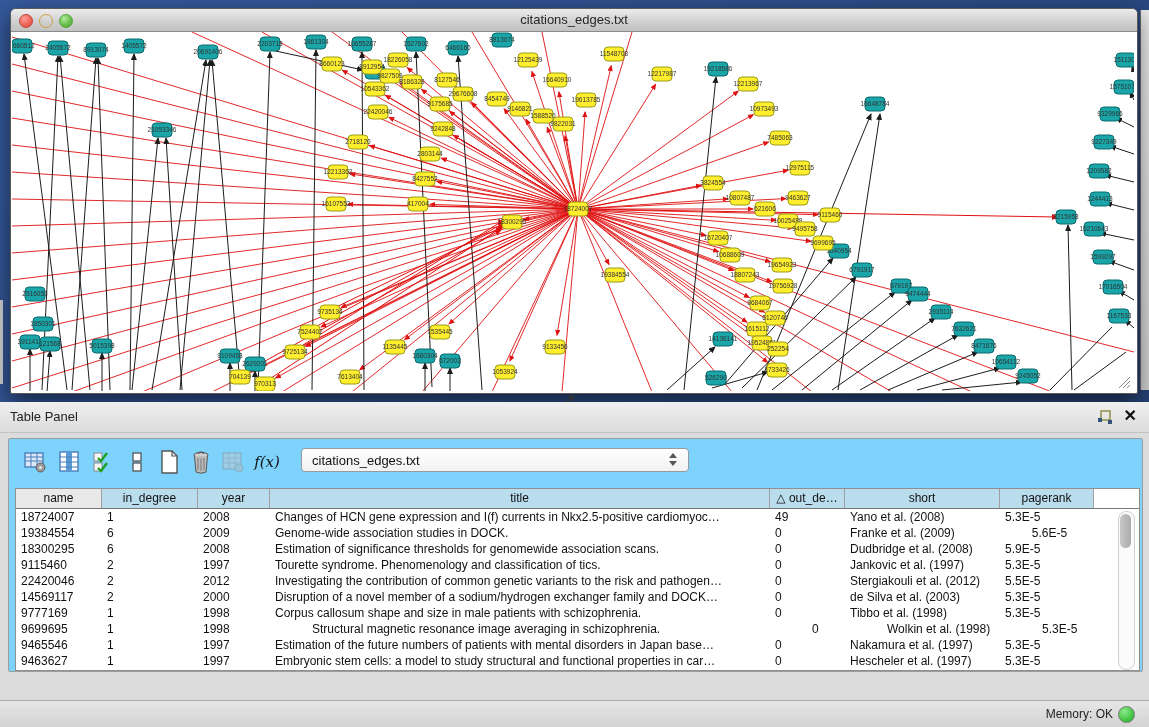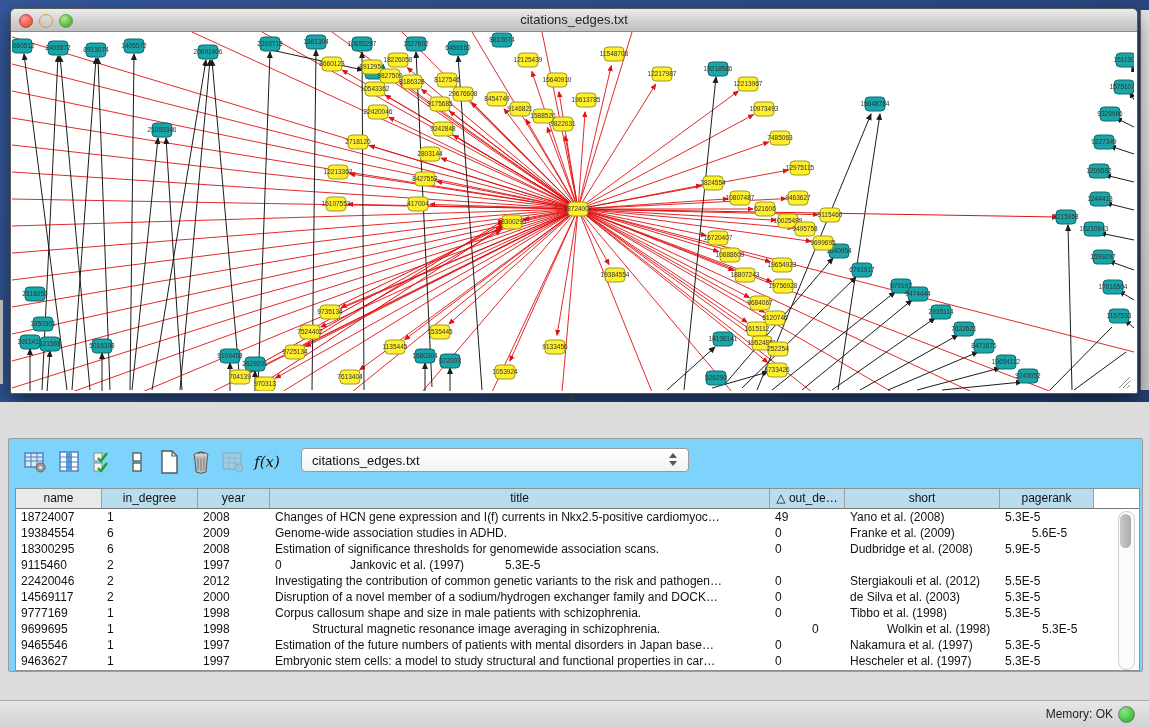--- a/index.html
+++ b/index.html
@@ -701,20 +701,29 @@
       <path d="M2,13 L13,2 M6,13 L13,6 M10,13 L13,10" stroke="#8a8a8a" stroke-width="1" fill="none"></path>
     </svg>
   </div>
 </div>
 
 <svg id="pane-cursor" viewBox="0 0 12 12">
   <path d="M1,11 L10,2 M10,2 l-5,0 M10,2 l0,5" stroke="#333" stroke-width="1.6" fill="none"></path>
 </svg>
 
 <div id="table-panel">
+  <div id="tp-header">
+    <div id="tp-title">Table Panel</div>
+    <svg id="tp-float" viewBox="0 0 16 16">
+      <rect x="4" y="2" width="9" height="9" fill="none" stroke="#8a8a3a" stroke-width="1.4"></rect>
+      <rect x="1" y="9" width="4" height="4" fill="#33527e"></rect>
+      <rect x="11" y="11" width="4" height="4" fill="#33527e"></rect>
+    </svg>
+    <div id="tp-close">✕</div>
+  </div>
 
   <div id="tp-inset">
     <div id="tp-toolbar">
       <div class="tbtn" style="left:12px">
         <svg width="24" height="24" viewBox="0 0 24 24">
           <rect x="2" y="3" width="18" height="14" fill="#dbe9f7" stroke="#4a7ebb" stroke-width="1.4"></rect>
           <path d="M2,7 H20 M2,11 H20 M8,3 V17 M14,3 V17" stroke="#4a7ebb" stroke-width="1"></path>
           <circle cx="17.5" cy="17.5" r="4.5" fill="#9a9a9a" stroke="#5f5f5f"></circle>
           <circle cx="17.5" cy="17.5" r="1.6" fill="#e8e8e8"></circle>
         </svg>
@@ -791,38 +800,39 @@
             <div class="cell" style="width: 72px;">2008</div>
             <div class="cell" style="width: 500px;">Changes of HCN gene expression and I(f) currents in Nkx2.5-positive cardiomyoc…</div>
             <div class="cell" style="width: 75px;">49</div>
             <div class="cell" style="width: 155px;">Yano et al. (2008)</div>
             <div class="cell" style="width: 94px;">5.3E-5</div>
           </div>
           <div class="data-row">
             <div class="cell" style="width: 86px;">19384554</div>
             <div class="cell" style="width: 96px;">6</div>
             <div class="cell" style="width: 72px;">2009</div>
-            <div class="cell" style="width: 500px;">Genome-wide association studies in ADHD.</div>
+            <div class="cell" style="width: 500px;">Genome-wide association studies in DOCK.</div>
             <div class="cell" style="width: 75px;">0</div>
             <div class="cell" style="width: 155px;">Franke et al. (2009)</div>
             <div class="cell" style="width: 94px; text-align: center;">5.6E-5</div>
           </div>
           <div class="data-row">
             <div class="cell" style="width: 86px;">18300295</div>
             <div class="cell" style="width: 96px;">6</div>
             <div class="cell" style="width: 72px;">2008</div>
             <div class="cell" style="width: 500px;">Estimation of significance thresholds for genomewide association scans.</div>
             <div class="cell" style="width: 75px;">0</div>
             <div class="cell" style="width: 155px;">Dudbridge et al. (2008)</div>
             <div class="cell" style="width: 94px;">5.9E-5</div>
           </div>
           <div class="data-row">
             <div class="cell" style="width: 86px;">9115460</div>
             <div class="cell" style="width: 96px;">2</div>
             <div class="cell" style="width: 72px;">1997</div>
+            <div class="cell" style="width: 500px;">Tourette syndrome. Phenomenology and classification of tics.</div>
             <div class="cell" style="width: 75px;">0</div>
             <div class="cell" style="width: 155px;">Jankovic et al. (1997)</div>
             <div class="cell" style="width: 94px;">5.3E-5</div>
           </div>
           <div class="data-row">
             <div class="cell" style="width: 86px;">22420046</div>
             <div class="cell" style="width: 96px;">2</div>
             <div class="cell" style="width: 72px;">2012</div>
             <div class="cell" style="width: 500px;">Investigating the contribution of common genetic variants to the risk and pathogen…</div>
             <div class="cell" style="width: 75px;">0</div>

